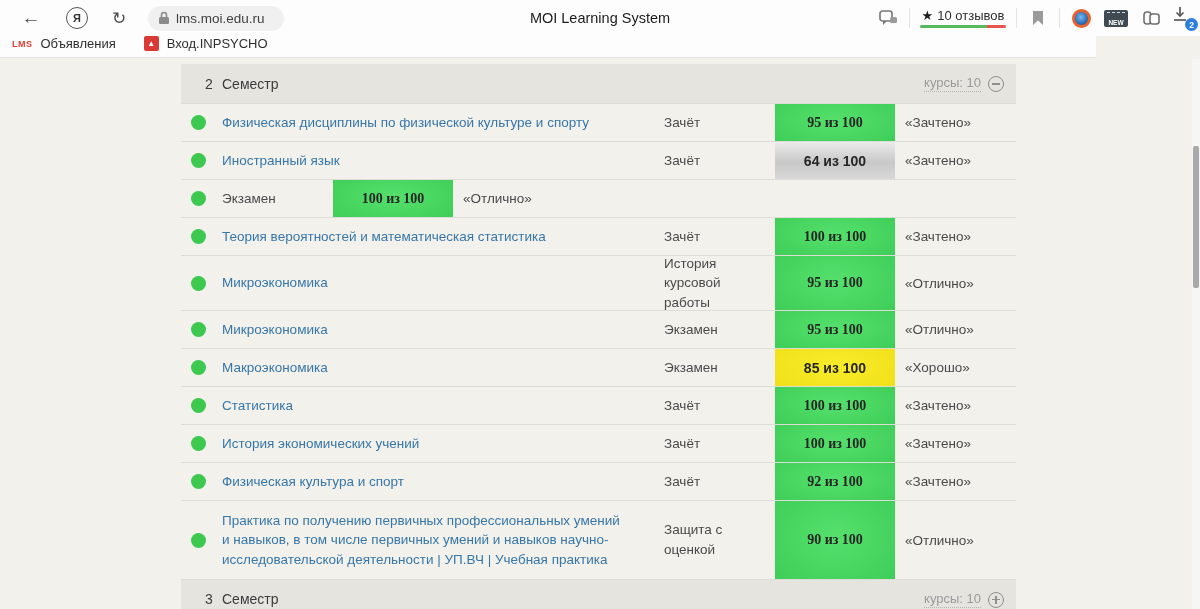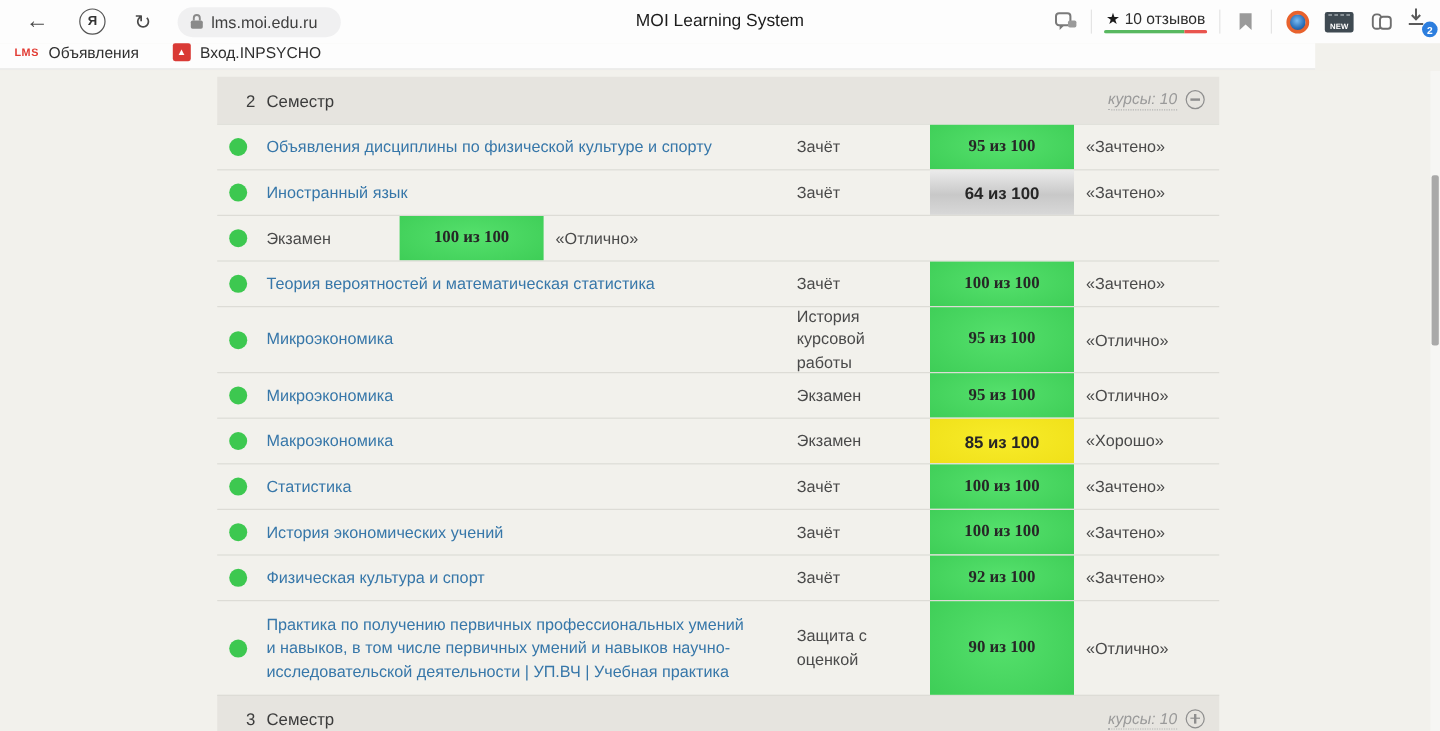--- a/index.html
+++ b/index.html
@@ -52,21 +52,21 @@
   .bm-red-sq { width:15px; height:15px; background:#d93a35; border-radius:2px;
     color:#fff; font-size:8px; display:flex; align-items:center; justify-content:center; }
 
   
   .content { position:absolute; left:0; top:59px; width:1200px; height:550px; background:#f2f1ec; }
   .gradebook { position:absolute; left:181px; top:5px; width:835px; }
 
   .band { height:39px; background:#e6e4df; display:flex; align-items:center;
     font-size:14px; color:#3c3c3c; }
   .band-number { margin-left:24px; width:17px; }
-  .band-right { margin-left:auto; margin-right:12px; display:flex; align-items:flex-start; gap:7px; cursor:pointer;font-style:italic; }
+  .band-right { margin-left:auto; margin-right:12px; display:flex; align-items:flex-end; gap:7px; cursor:pointer; }
   .courses-text { font-size:13px; color:#9a9a9a; border-bottom:1px dotted #b3b3b3; padding-bottom:1px; }
 
   .row { display:flex; align-items:center; border-top:1px solid #dddcd6;
     height:38px; position:relative; }
   .row.tall { height:55px; }
   .row.xtall { height:79px; }
   .cell-dot { width:41px; padding-left:10px; display:flex; align-items:center; }
   .dot { width:15px; height:15px; border-radius:50%; }
   .cell-name { width:442px; padding-right:40px; font-size:13.5px; line-height:1.45;
     color:#3777a9; cursor:pointer; }
@@ -174,21 +174,21 @@
       <div class="band-right">
         <span class="courses-text">курсы: 10</span>
         <span class="circle-ctl"></span>
       </div>
     </div>
 
     <div class="row">
       <div class="cell-dot">
           <span class="dot" style="background:#3dc850"></span>
         </div>
-      <div class="cell-name">Объявления дисциплины по физической культуре и спорту</div>
+      <div class="cell-name">Физическая дисциплины по физической культуре и спорту</div>
       <div class="cell-exam">Зачёт</div>
       <div class="cell-badge" data-color="green">95 из 100</div>
       <div class="cell-grade">«Зачтено»</div>
     </div>
 
     <div class="row">
       <div class="cell-dot">
           <span class="dot" style="background:#3dc850"></span>
         </div>
       <div class="cell-name">Иностранный язык</div>

